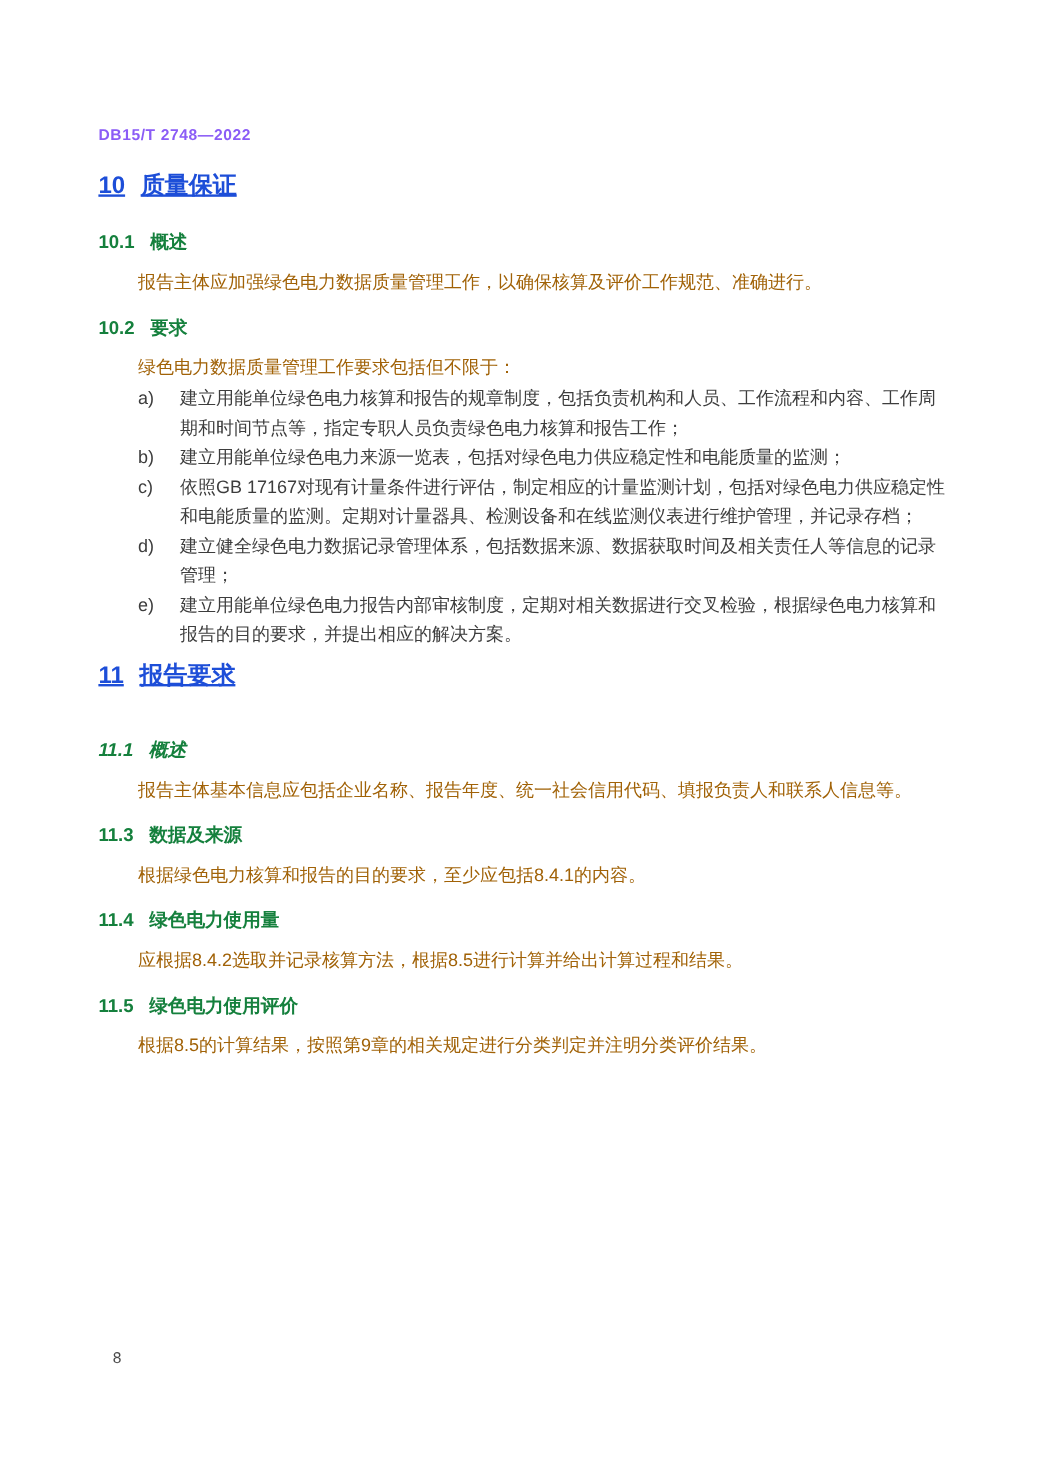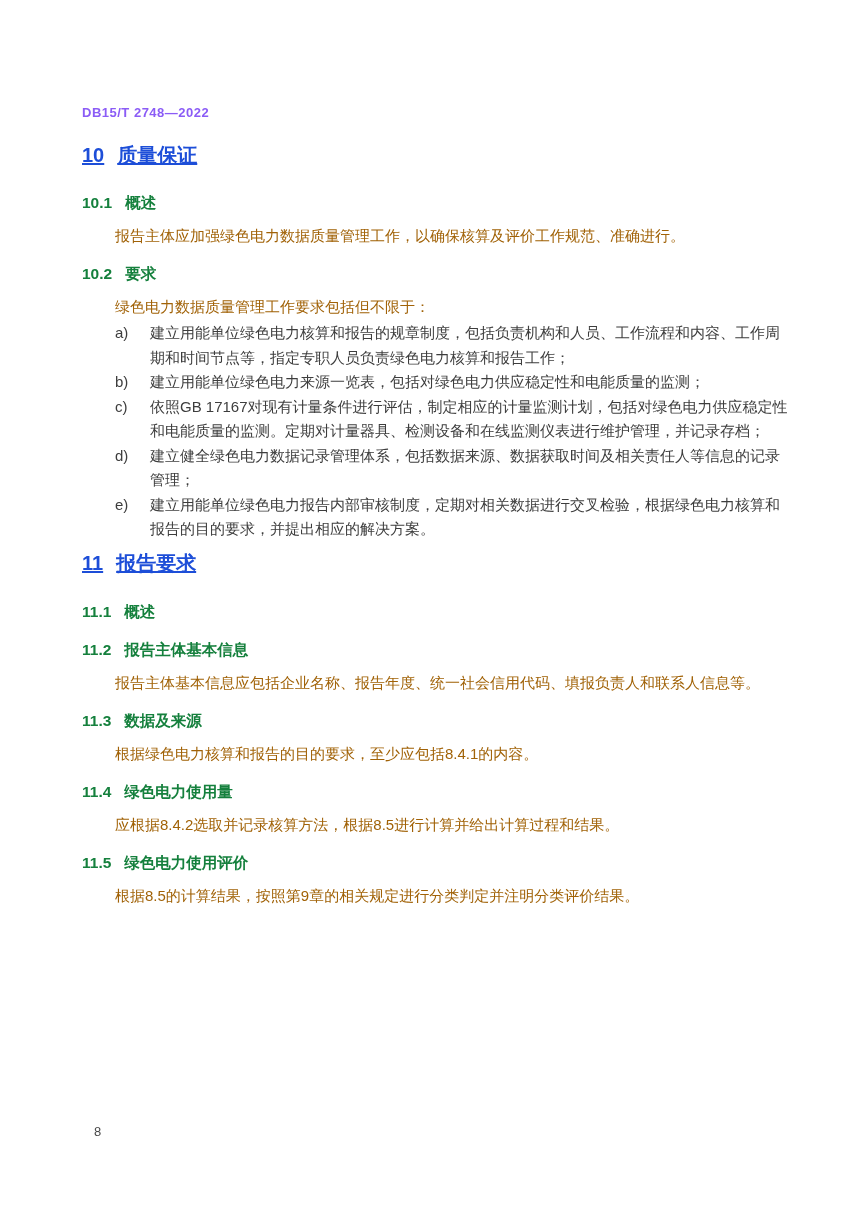--- a/index.html
+++ b/index.html
@@ -122,27 +122,24 @@
     <div class="req-item">
       <span class="req-label">e)</span>
       <span class="req-text">建立用能单位绿色电力报告内部审核制度，定期对相关数据进行交叉检验，根据绿色电力核算和报告的目的要求，并提出相应的解决方案。</span>
     </div>
   </div>
 
   <h1 class="chapter-heading mt-ch2" style="margin-top:11px;">
     <span class="sec-num">11</span><span>报告要求</span>
   </h1>
 
-  <h2 class="sub-heading" style="margin-top:29px;">
+  <h2 class="sub-heading" style="margin-top:43px;font-style:italic;">
     <span class="sec-num">11.1</span><span>概述</span>
   </h2>
 
-  <h2 class="sub-heading mt-hd">
-    <span class="sec-num">11.2</span><span>报告主体基本信息</span>
-  </h2>
   <p class="body-par">报告主体基本信息应包括企业名称、报告年度、统一社会信用代码、填报负责人和联系人信息等。</p>
 
   <h2 class="sub-heading mt-hd">
     <span class="sec-num">11.3</span><span>数据及来源</span>
   </h2>
   <p class="body-par">根据绿色电力核算和报告的目的要求，至少应包括8.4.1的内容。</p>
 
   <h2 class="sub-heading mt-hd">
     <span class="sec-num">11.4</span><span>绿色电力使用量</span>
   </h2>

